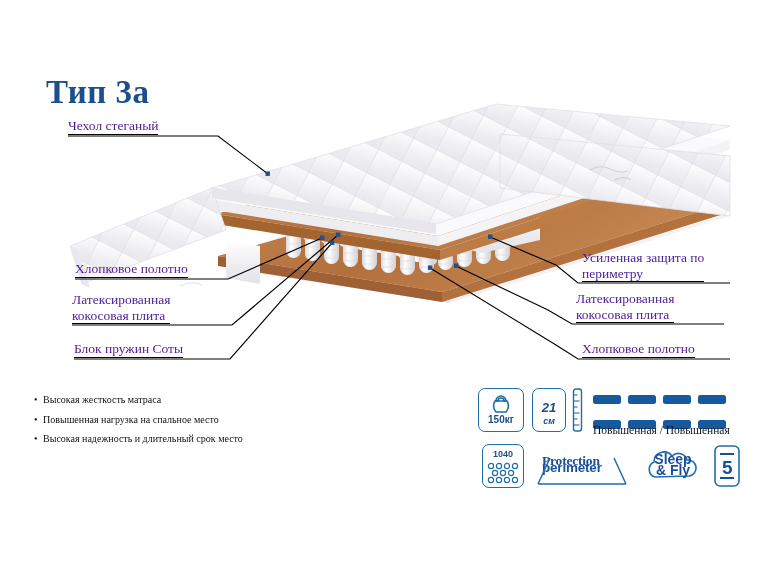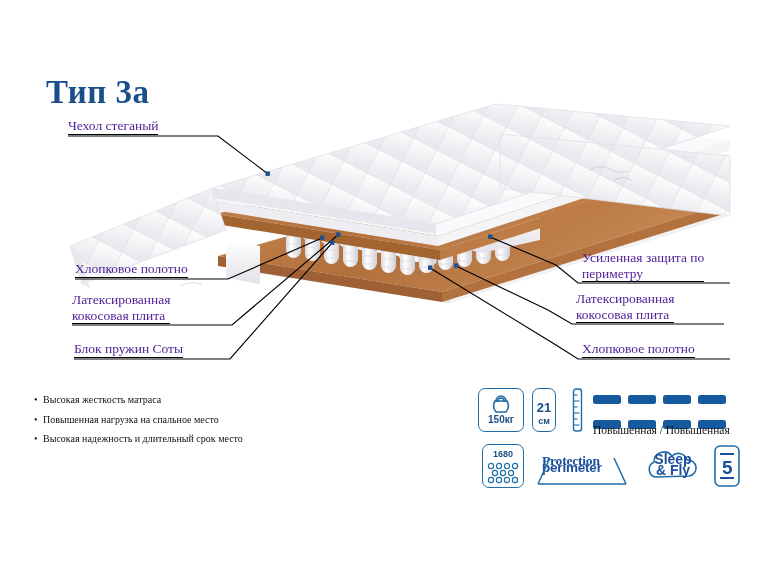--- a/index.html
+++ b/index.html
@@ -324,21 +324,21 @@
   <div class="badges">
 
     <div class="bx" style="left:0px;top:0px;width:46px;height:44px;">
       <svg width="44" height="25" viewBox="0 0 44 25" style="margin-top:2px">
         <path d="M22 5 a5 5 0 0 1 5 5 h-2 a3 3 0 0 0 -6 0 h-2 a5 5 0 0 1 5 -5 z" fill="none" stroke="#1f6ea8" stroke-width="1.6"></path>
         <path d="M16 10 h12 a8 9 0 0 1 -1 11 h-10 a8 9 0 0 1 -1 -11 z" fill="none" stroke="#1f6ea8" stroke-width="1.6"></path>
       </svg>
       <div class="bx-lbl" style="font-size:10px;margin-top:-2px;">150кг</div>
     </div>
 
-    <div class="bx" style="left:54px;top:0px;width:24px;height:44px;">
+    <div class="bx" style="left:54px;top:0px;width:34px;height:44px;font-style:italic;">
       <div class="bx-lbl" style="font-size:13px;margin-top:11px;">21</div>
       <div class="bx-lbl" style="font-size:9px;margin-top:1px;">см</div>
     </div>
 
     <div style="position:absolute;left:93px;top:0px;">
       <svg width="12" height="44" viewBox="0 0 12 44">
         <rect x="2.5" y="1" width="8" height="42" rx="2.5" fill="none" stroke="#1f6ea8" stroke-width="1.4"></rect>
         <g stroke="#1f6ea8" stroke-width="1.1">
           <path d="M2.5 7 h4"></path>
             <path d="M2.5 13 h6"></path>
@@ -354,21 +354,21 @@
       <div>
         <span class="bar"></span><span class="bar"></span><span class="bar"></span><span class="bar"></span>
       </div>
       <div style="margin-top:7px;">
         <span class="bar"></span><span class="bar"></span><span class="bar"></span><span class="bar"></span>
       </div>
     </div>
     <div class="barcap" style="left:115px;top:36px;">Повышенная / Повышенная</div>
 
     <div class="bx" style="left:4px;top:56px;width:42px;height:44px;">
-      <div class="bx-lbl" style="font-size:9px;margin-top:4px;">1680</div>
+      <div class="bx-lbl" style="font-size:9px;margin-top:4px;">1040</div>
       <svg width="40" height="28" viewBox="0 0 40 28" style="margin-top:1px">
         <g fill="none" stroke="#1f6ea8" stroke-width="1.2">
           <circle cx="8" cy="6" r="2.6"></circle>
             <circle cx="16" cy="6" r="2.6"></circle>
           <circle cx="24" cy="6" r="2.6"></circle>
             <circle cx="32" cy="6" r="2.6"></circle>
           <circle cx="12" cy="13" r="2.6"></circle>
             <circle cx="20" cy="13" r="2.6"></circle>
           <circle cx="28" cy="13" r="2.6"></circle>
           <circle cx="8" cy="20" r="2.6"></circle>

